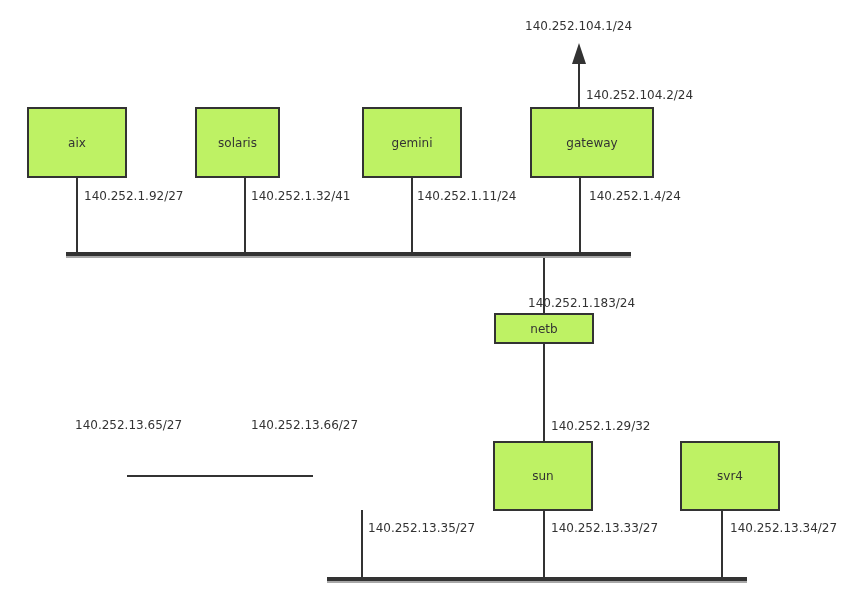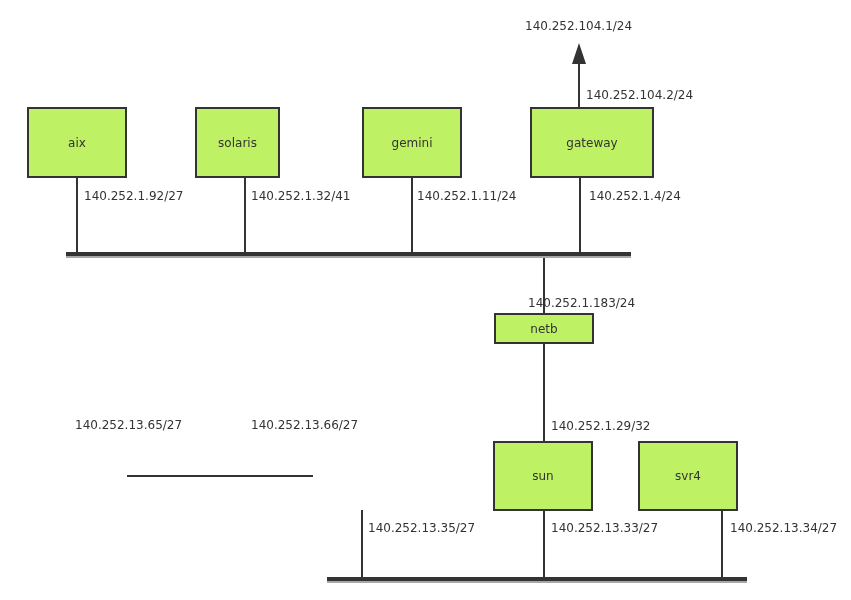--- a/index.html
+++ b/index.html
@@ -99,21 +99,21 @@
   </div>
   <div class="node" style="left:530px; top:107px; width:124px; height:71px;">
     <span>gateway</span>
   </div>
   <div class="node" style="left:494px; top:313px; width:100px; height:31px;">
     <span>netb</span>
   </div>
   <div class="node" style="left:493px; top:441px; width:100px; height:70px;align-items:center;">
     <span>sun</span>
   </div>
-  <div class="node" style="left:638px; top:441px; width:100px; height:70px;">
+  <div class="node" style="left:680px; top:441px; width:100px; height:70px;">
     <span>svr4</span>
   </div>
 
   <div class="iplabel" style="left:525px; top:19px;">140.252.104.1/24</div>
   <div class="iplabel" style="left:586px; top:88px;">140.252.104.2/24</div>
   <div class="iplabel" style="left:84px; top:189px;">140.252.1.92/27</div>
   <div class="iplabel" style="left:251px; top:189px;">140.252.1.32/41</div>
   <div class="iplabel" style="left:417px; top:189px;">140.252.1.11/24</div>
   <div class="iplabel" style="left:589px; top:189px;">140.252.1.4/24</div>
   <div class="iplabel" style="left:528px; top:296px;">140.252.1.183/24</div>

